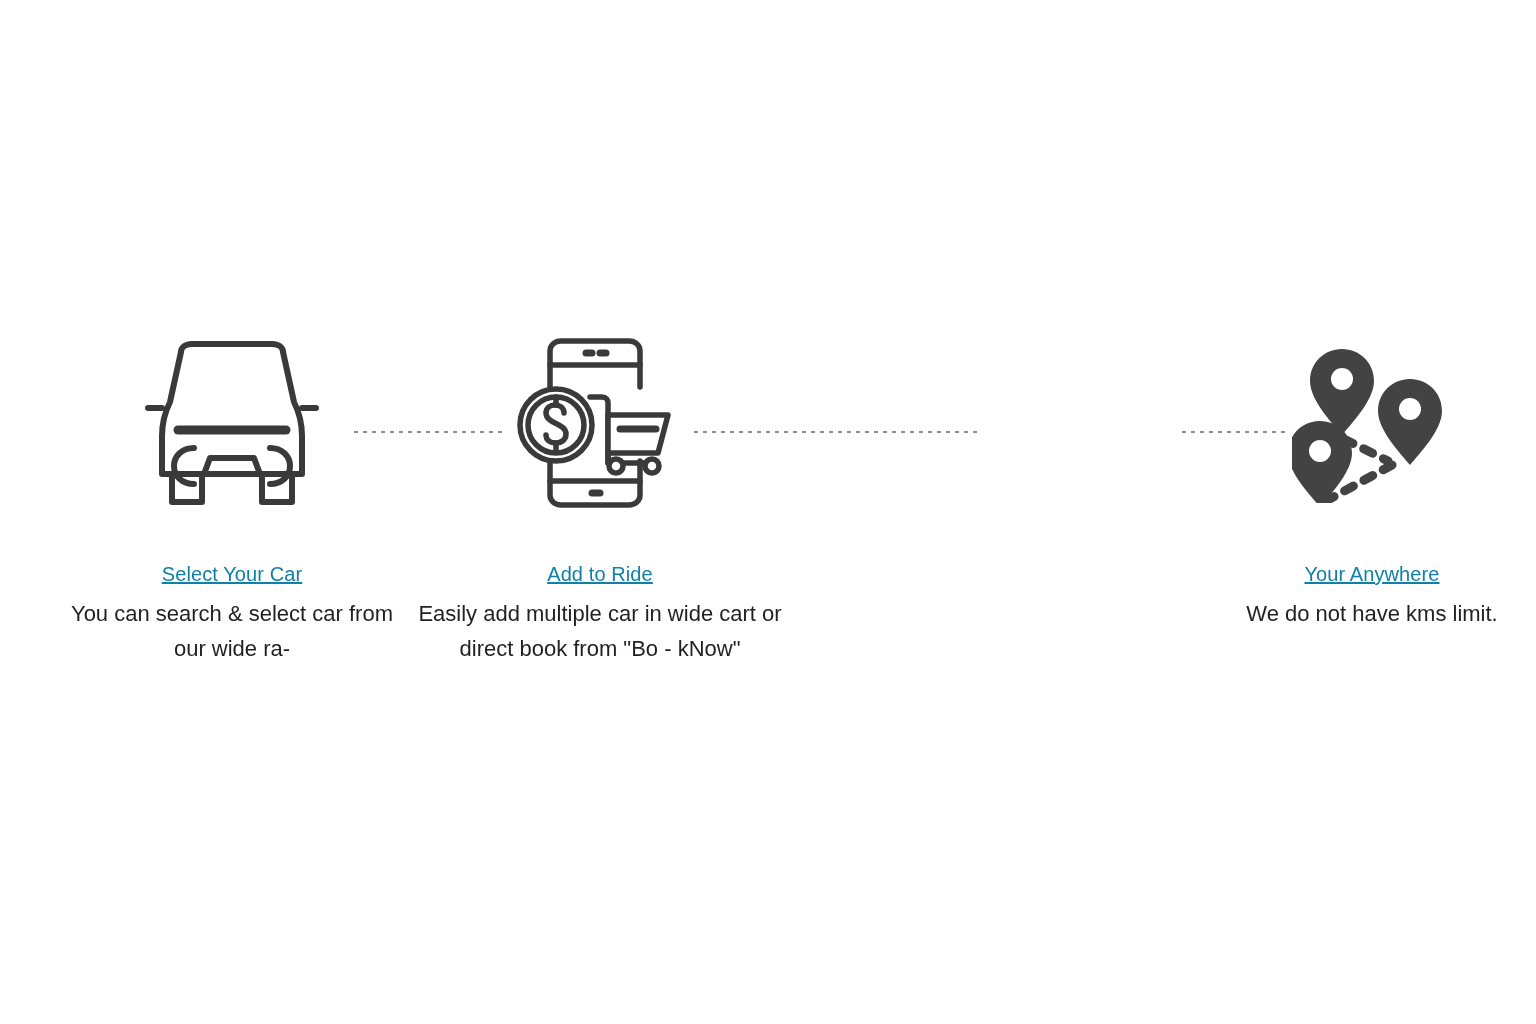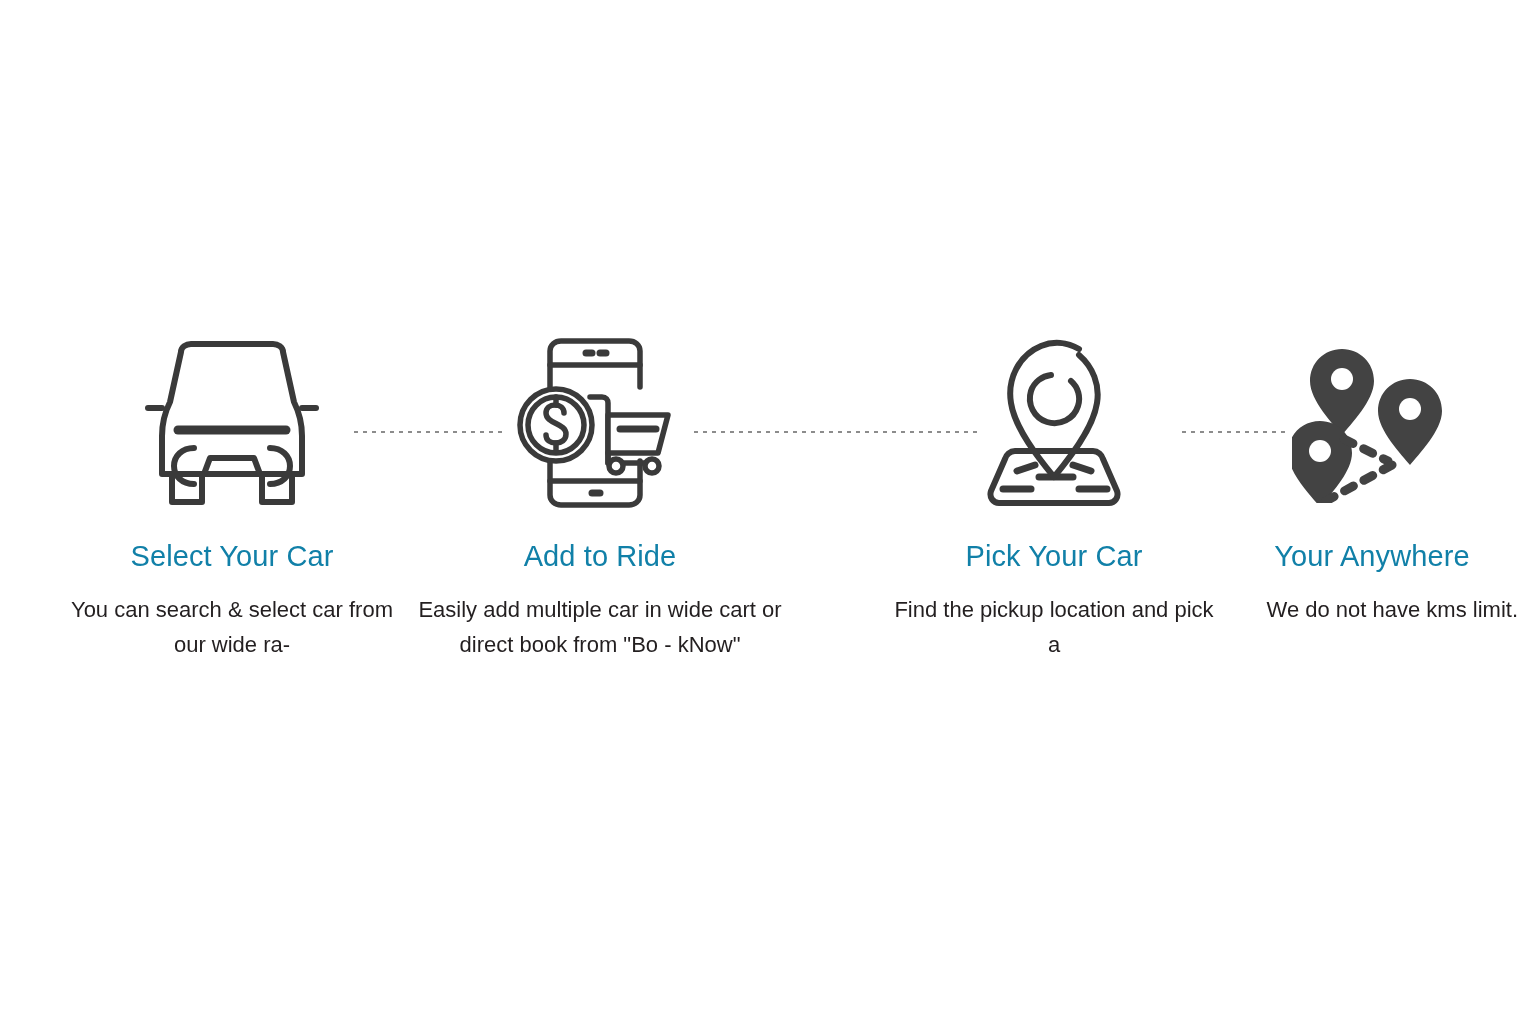--- a/index.html
+++ b/index.html
@@ -34,47 +34,48 @@
 
   .step-icon {
     height: 185px;
     display: flex;
     align-items: center;
     justify-content: center;
   }
   .step-icon svg { display: block; }
 
   .step-title {
-    margin-top: 24px;
-    font-size: 29px;
+    margin-top: 42px;
+    font-size: 20px;
     line-height: 34px;
     color: #1180a8;
     font-weight: 400;
     letter-spacing: .1px;
     white-space: nowrap;
+    text-decoration: underline;
   }
 
   .step-desc {
-    margin-top: 19px;
+    margin-top: 5px;
     font-size: 22px;
     line-height: 35px;
     color: #231f20;
     font-weight: 400;
   }
 
   
   .step-1 { left: 36px;   width: 392px; }
   .step-2 { left: 392px;  width: 416px; }
   .step-3 { left: 868px;  width: 372px; }
   .step-4 { left: 1222px; width: 300px; }
 
   .step-1 .step-desc,
   .step-2 .step-desc,
   .step-3 .step-desc { padding: 0 26px; }
-  .step-4 .step-desc { padding: 0 4px; white-space: nowrap; text-align: right; }
+  .step-4 .step-desc { padding: 0 4px; white-space: nowrap; }
 
   
   .connector {
     position: absolute;
     height: 2px;
     top: 431px;
     background-image: linear-gradient(to right, #8c8c8c 0, #8c8c8c 4px, rgba(255,255,255,0) 4px, rgba(255,255,255,0) 9px);
     background-size: 9px 2px;
     background-repeat: repeat-x;
   }
@@ -144,43 +145,20 @@
         <path d="M108 94 L144 94" stroke-width="7"></path>
         <path d="M96 118 L96 128 L140 128"></path>
         <circle cx="104" cy="131" r="7" fill="#ffffff"></circle>
         <circle cx="140" cy="131" r="7" fill="#ffffff"></circle>
       </svg>
     </div>
     <div class="step-title">Add to Ride</div>
     <div class="step-desc">Easily add multiple car in wide cart or direct book from "Bo - kNow"</div>
   </div>
 
-  <div class="step step-3">
-    <div class="step-icon">
-      <svg width="186" height="172" viewBox="0 0 186 172" fill="none" stroke="#3a3a3a" stroke-width="6" stroke-linecap="round" stroke-linejoin="round">
-
-        <path d="M44 122 C45 118 49 114 54 114 L132 114 C137 114 141 118 142 122
-                 L156 154 C158 160 154 166 148 166 L38 166 C32 166 28 160 30 154 Z"></path>
-        <path d="M78 140 L112 140" stroke-width="7"></path>
-        <path d="M56 134 L74 128" stroke-width="7"></path>
-        <path d="M112 128 L130 134" stroke-width="7"></path>
-        <path d="M42 152 L70 152" stroke-width="7"></path>
-        <path d="M118 152 L146 152" stroke-width="7"></path>
-
-        <path d="M118 12 C106 5 92 4 80 9 C58 18 46 42 50 66
-                 C54 92 78 122 93 140 C108 122 132 92 136 66
-                 C139 48 132 30 118 18"></path>
-
-        <path d="M110 44 C117 50 120 60 117 69 C113 82 99 89 86 85
-                 C73 81 66 67 70 54 C73 45 81 39 90 38"></path>
-      </svg>
-    </div>
-    <div class="step-title">Pick Your Car</div>
-    <div class="step-desc">Find the pickup location  and pick a</div>
-  </div>
 
   <div class="step step-4">
     <div class="step-icon">
       <svg width="160" height="160" viewBox="0 0 160 160" fill="none">
         <g fill="#434343">
 
           <path d="M50 6 C32 6 18 20 18 38 C18 58 42 82 50 92
                    C58 82 82 58 82 38 C82 20 68 6 50 6 Z"></path>
 
           <path d="M118 36 C100 36 86 50 86 68 C86 88 110 112 118 122

